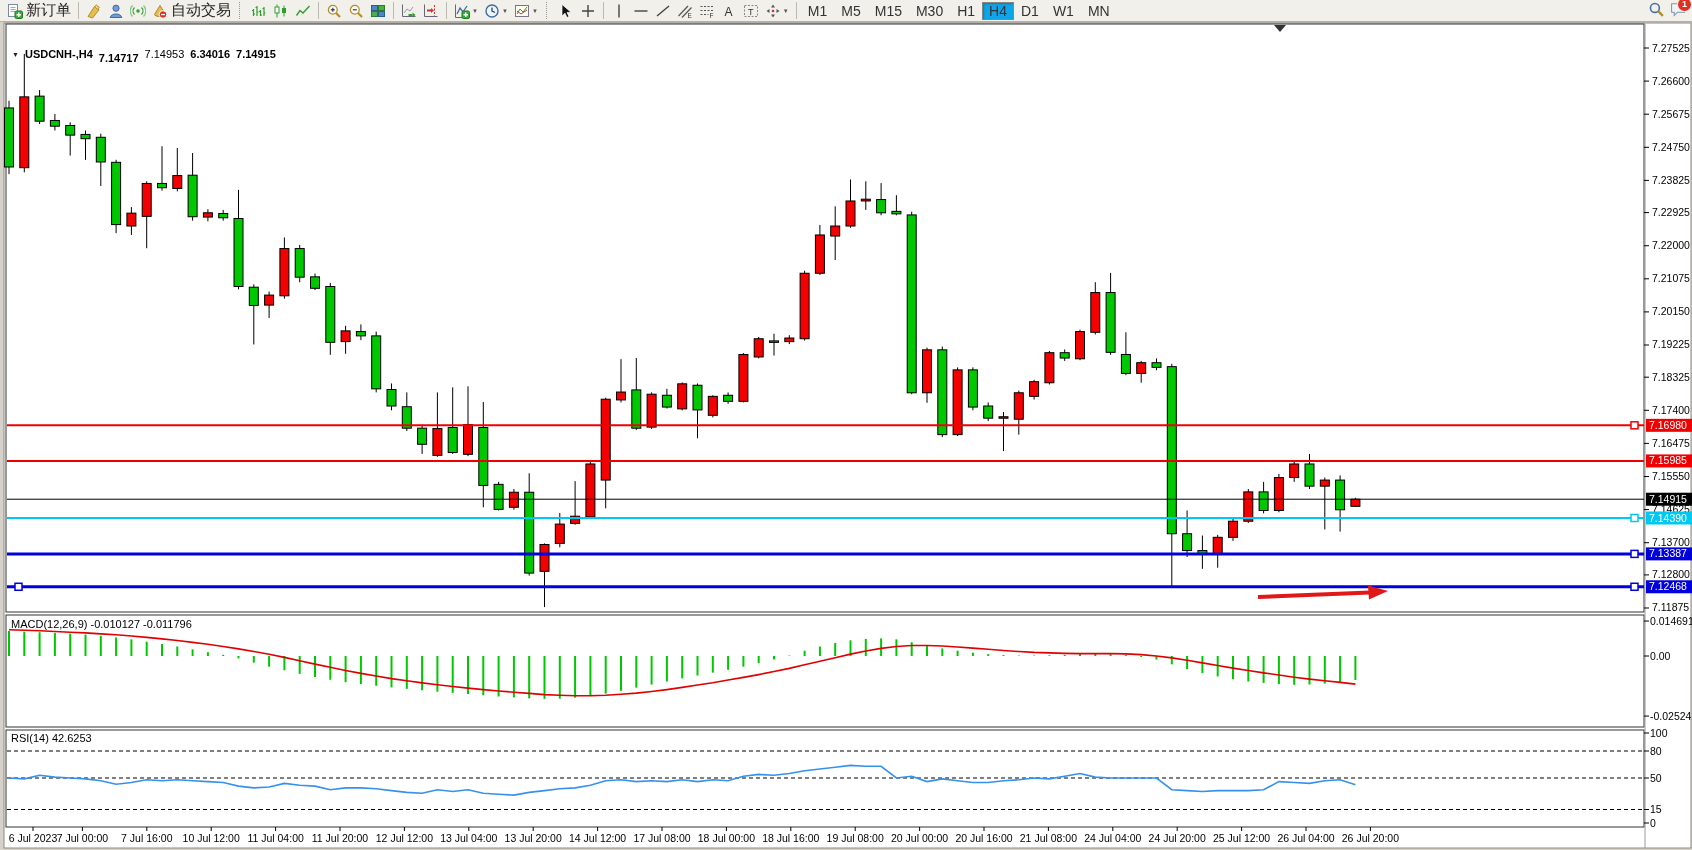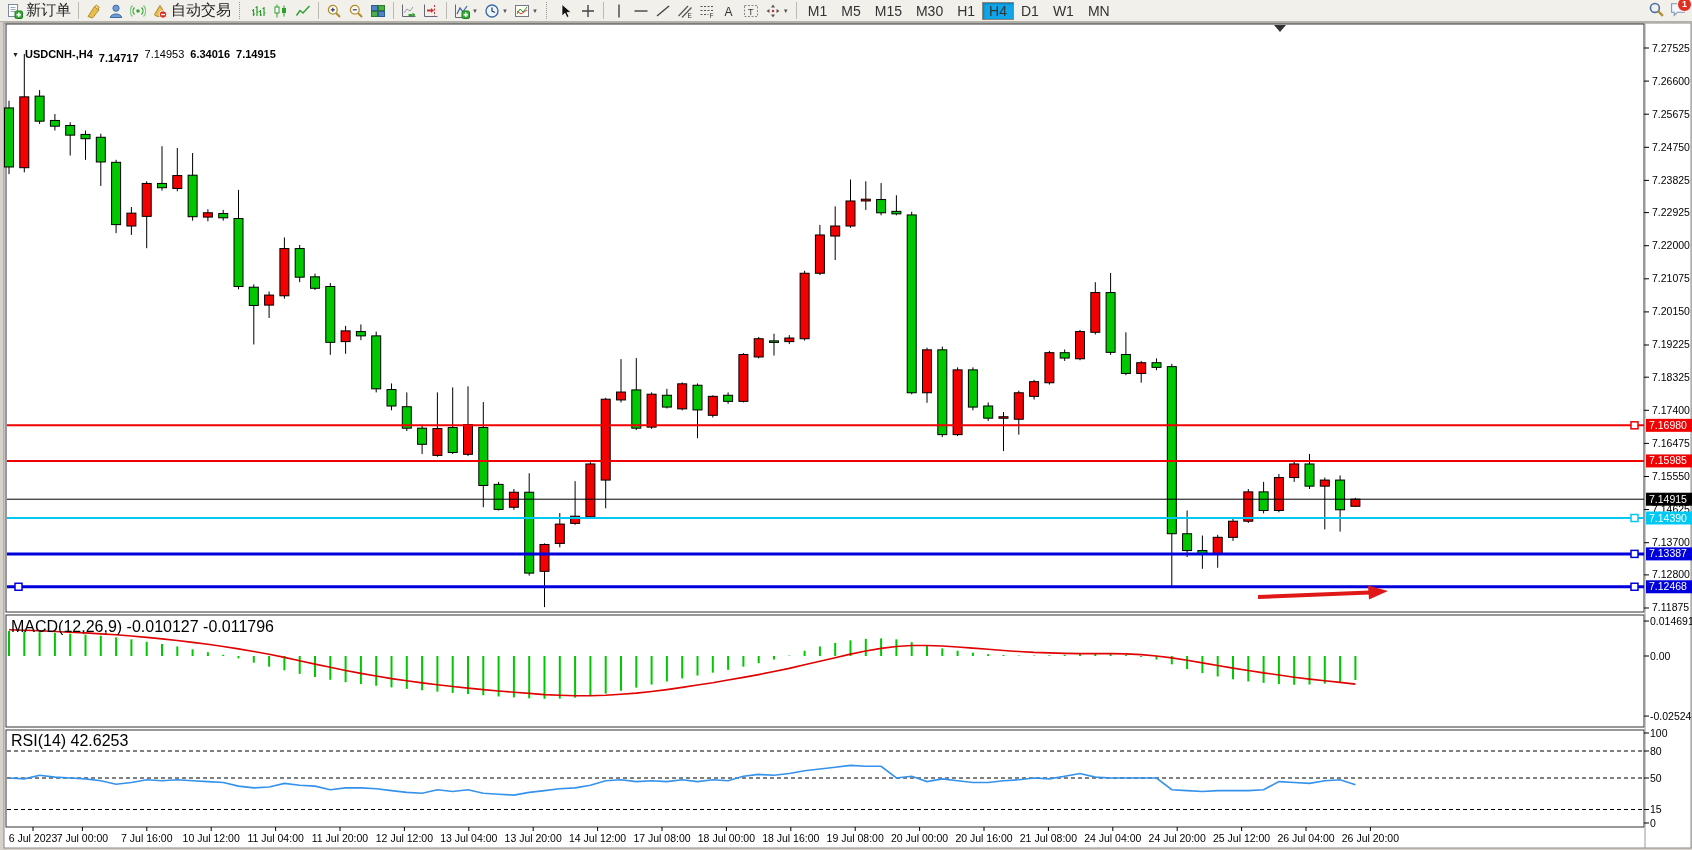--- a/index.html
+++ b/index.html
@@ -16,21 +16,21 @@
   .tb-grip{width:3px;height:17px;border-left:1px dotted #9a978f;margin:0 5px;}
   .tf-btn{font-size:14px;color:#333;padding:2px 6px;border:1px solid transparent;background:transparent;height:18px;line-height:13px;}
   .tf-active{border:1px solid #8a877f;background:#0ea5e9;box-shadow:inset 1px 1px 2px rgba(0,0,0,.25);}
   .tb-spacer{flex:1;}
   .right-wrap{position:relative;margin-right:6px;}
   .noti-badge{position:absolute;top:-4px;right:-6px;width:13px;height:13px;border-radius:50%;
     background:#e03020;color:#fff;font-size:9px;font-weight:bold;display:flex;align-items:center;justify-content:center;border:1px solid #fff;}
   #chart-svg{position:absolute;top:0;left:0;z-index:1;}
   #quote-bar{position:absolute;top:44px;left:12px;z-index:6;font-size:11px;color:#000;display:flex;gap:6px;align-items:center;}
   #quote-bar .tri{font-size:7px;color:#222;}
-  .pane-label{position:absolute;left:11px;z-index:6;font-size:16px;color:#000;}
+  .pane-label{position:absolute;left:11px;z-index:6;font-size:11px;color:#000;}
 </style>
 </head>
 <body>
 
 <div id="toolbar">
     <button class="tb-btn">
       <span class="tb-ico">
         <svg width="16" height="16" viewBox="0 0 16 16">
           <rect x="1.5" y="1.5" width="9" height="12" fill="#fff" stroke="#7a8aa0"></rect>
           <line x1="3.5" y1="4.5" x2="8.5" y2="4.5" stroke="#9aa8bc"></line>

